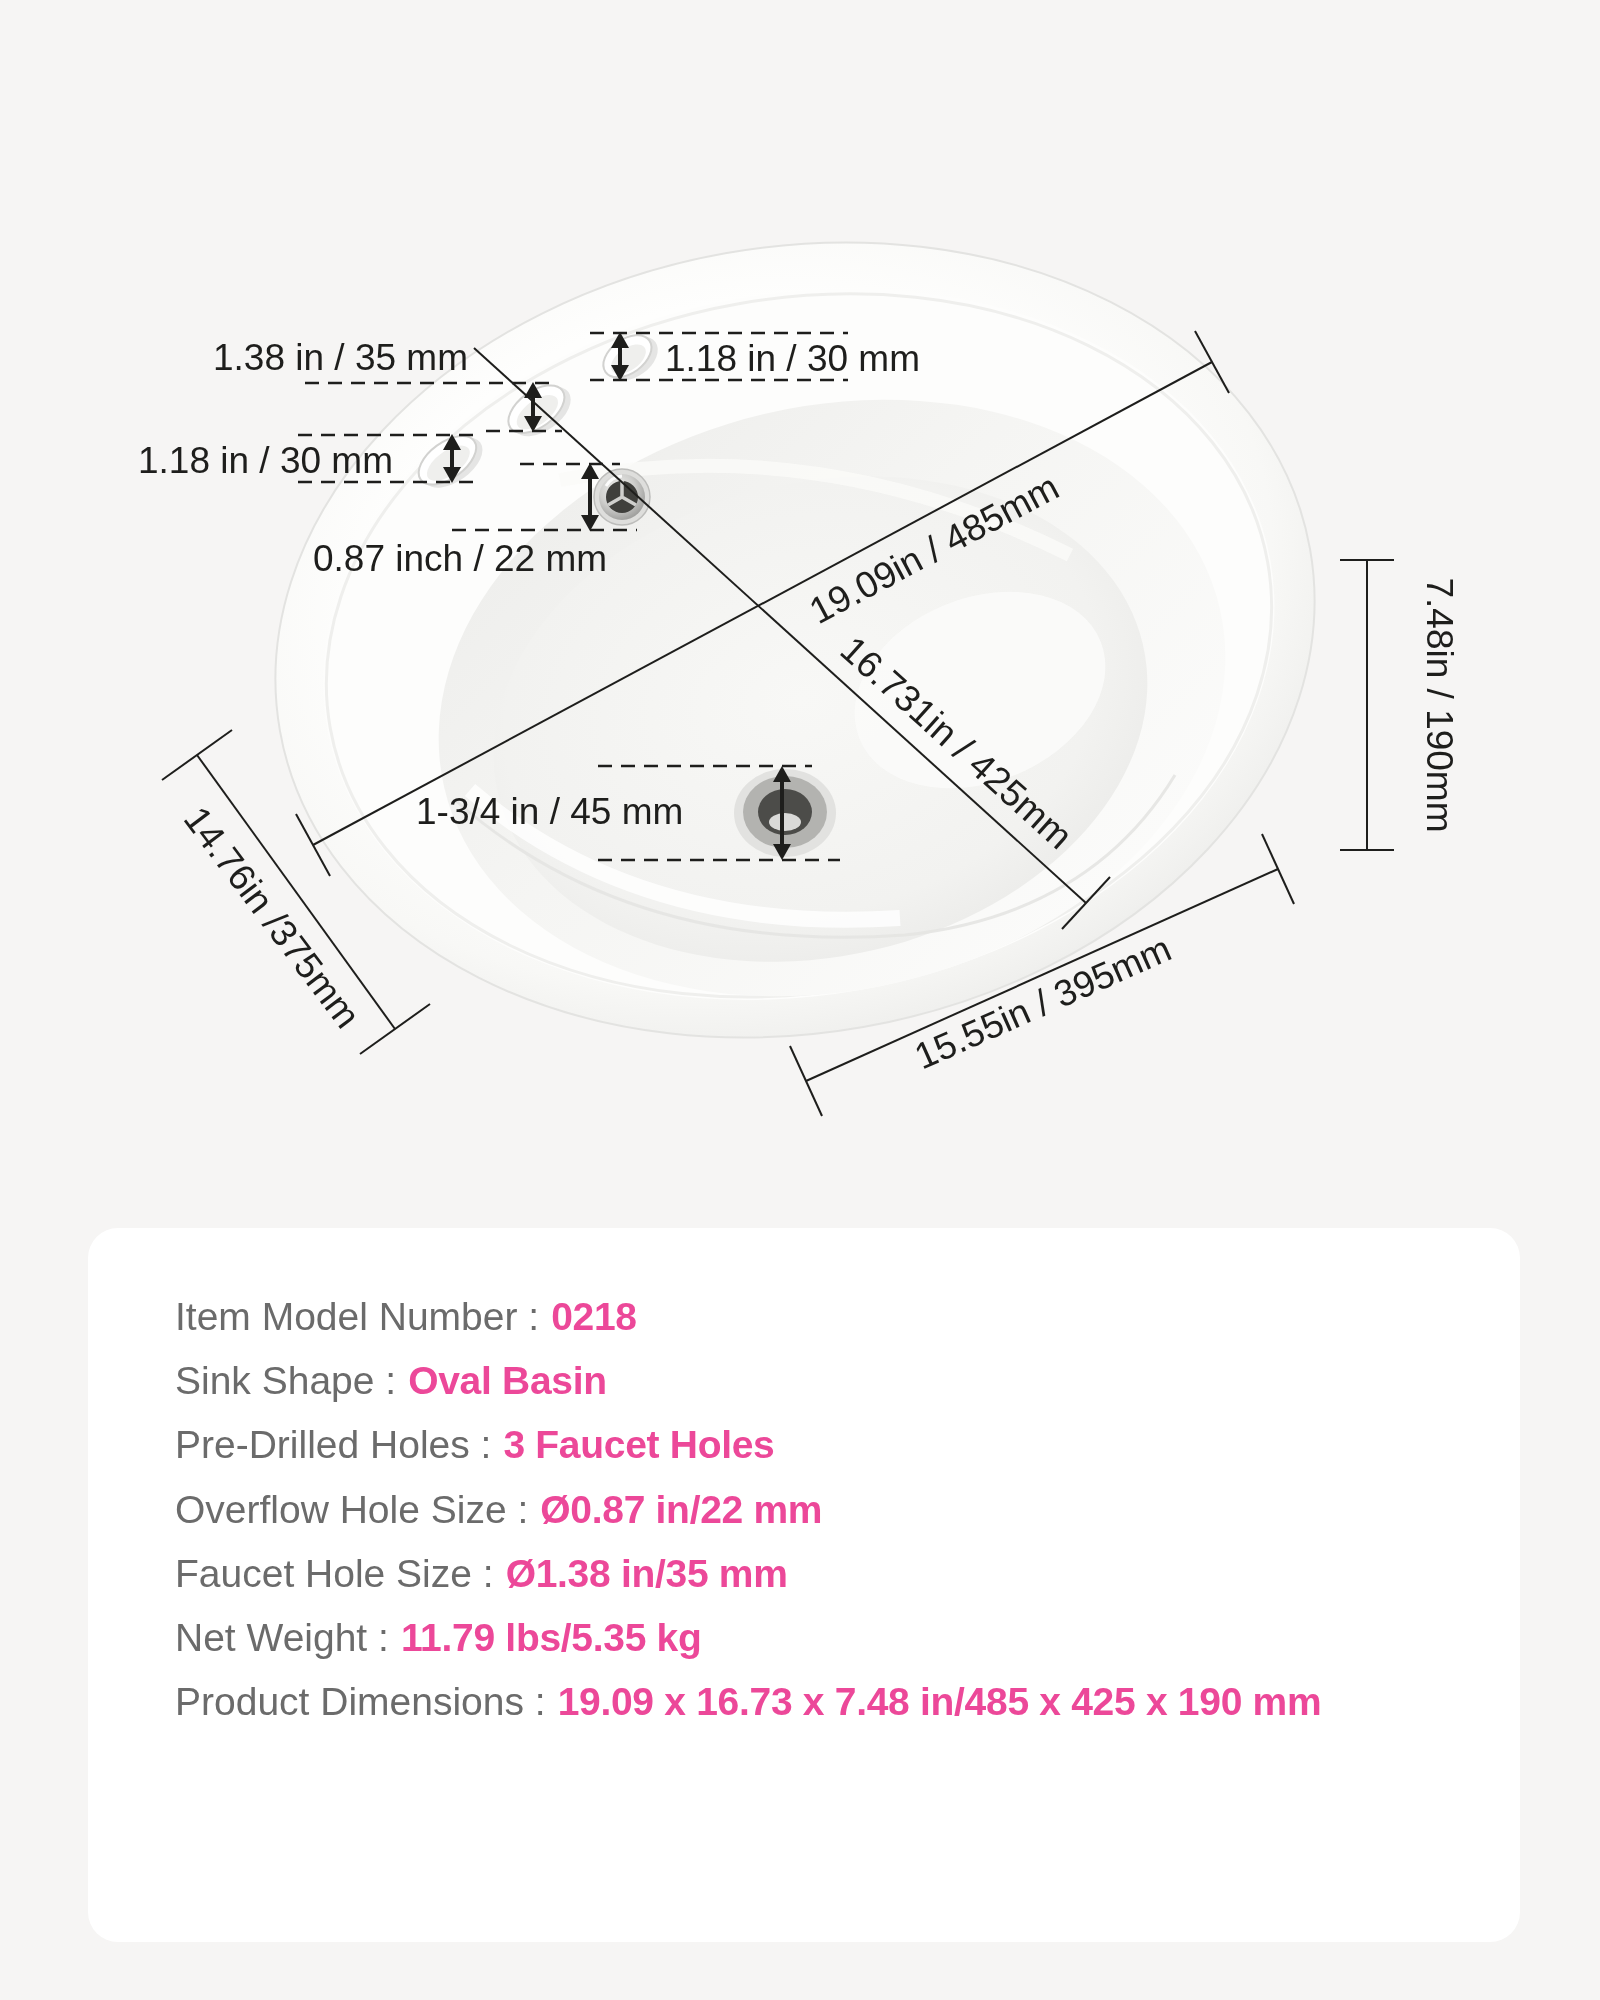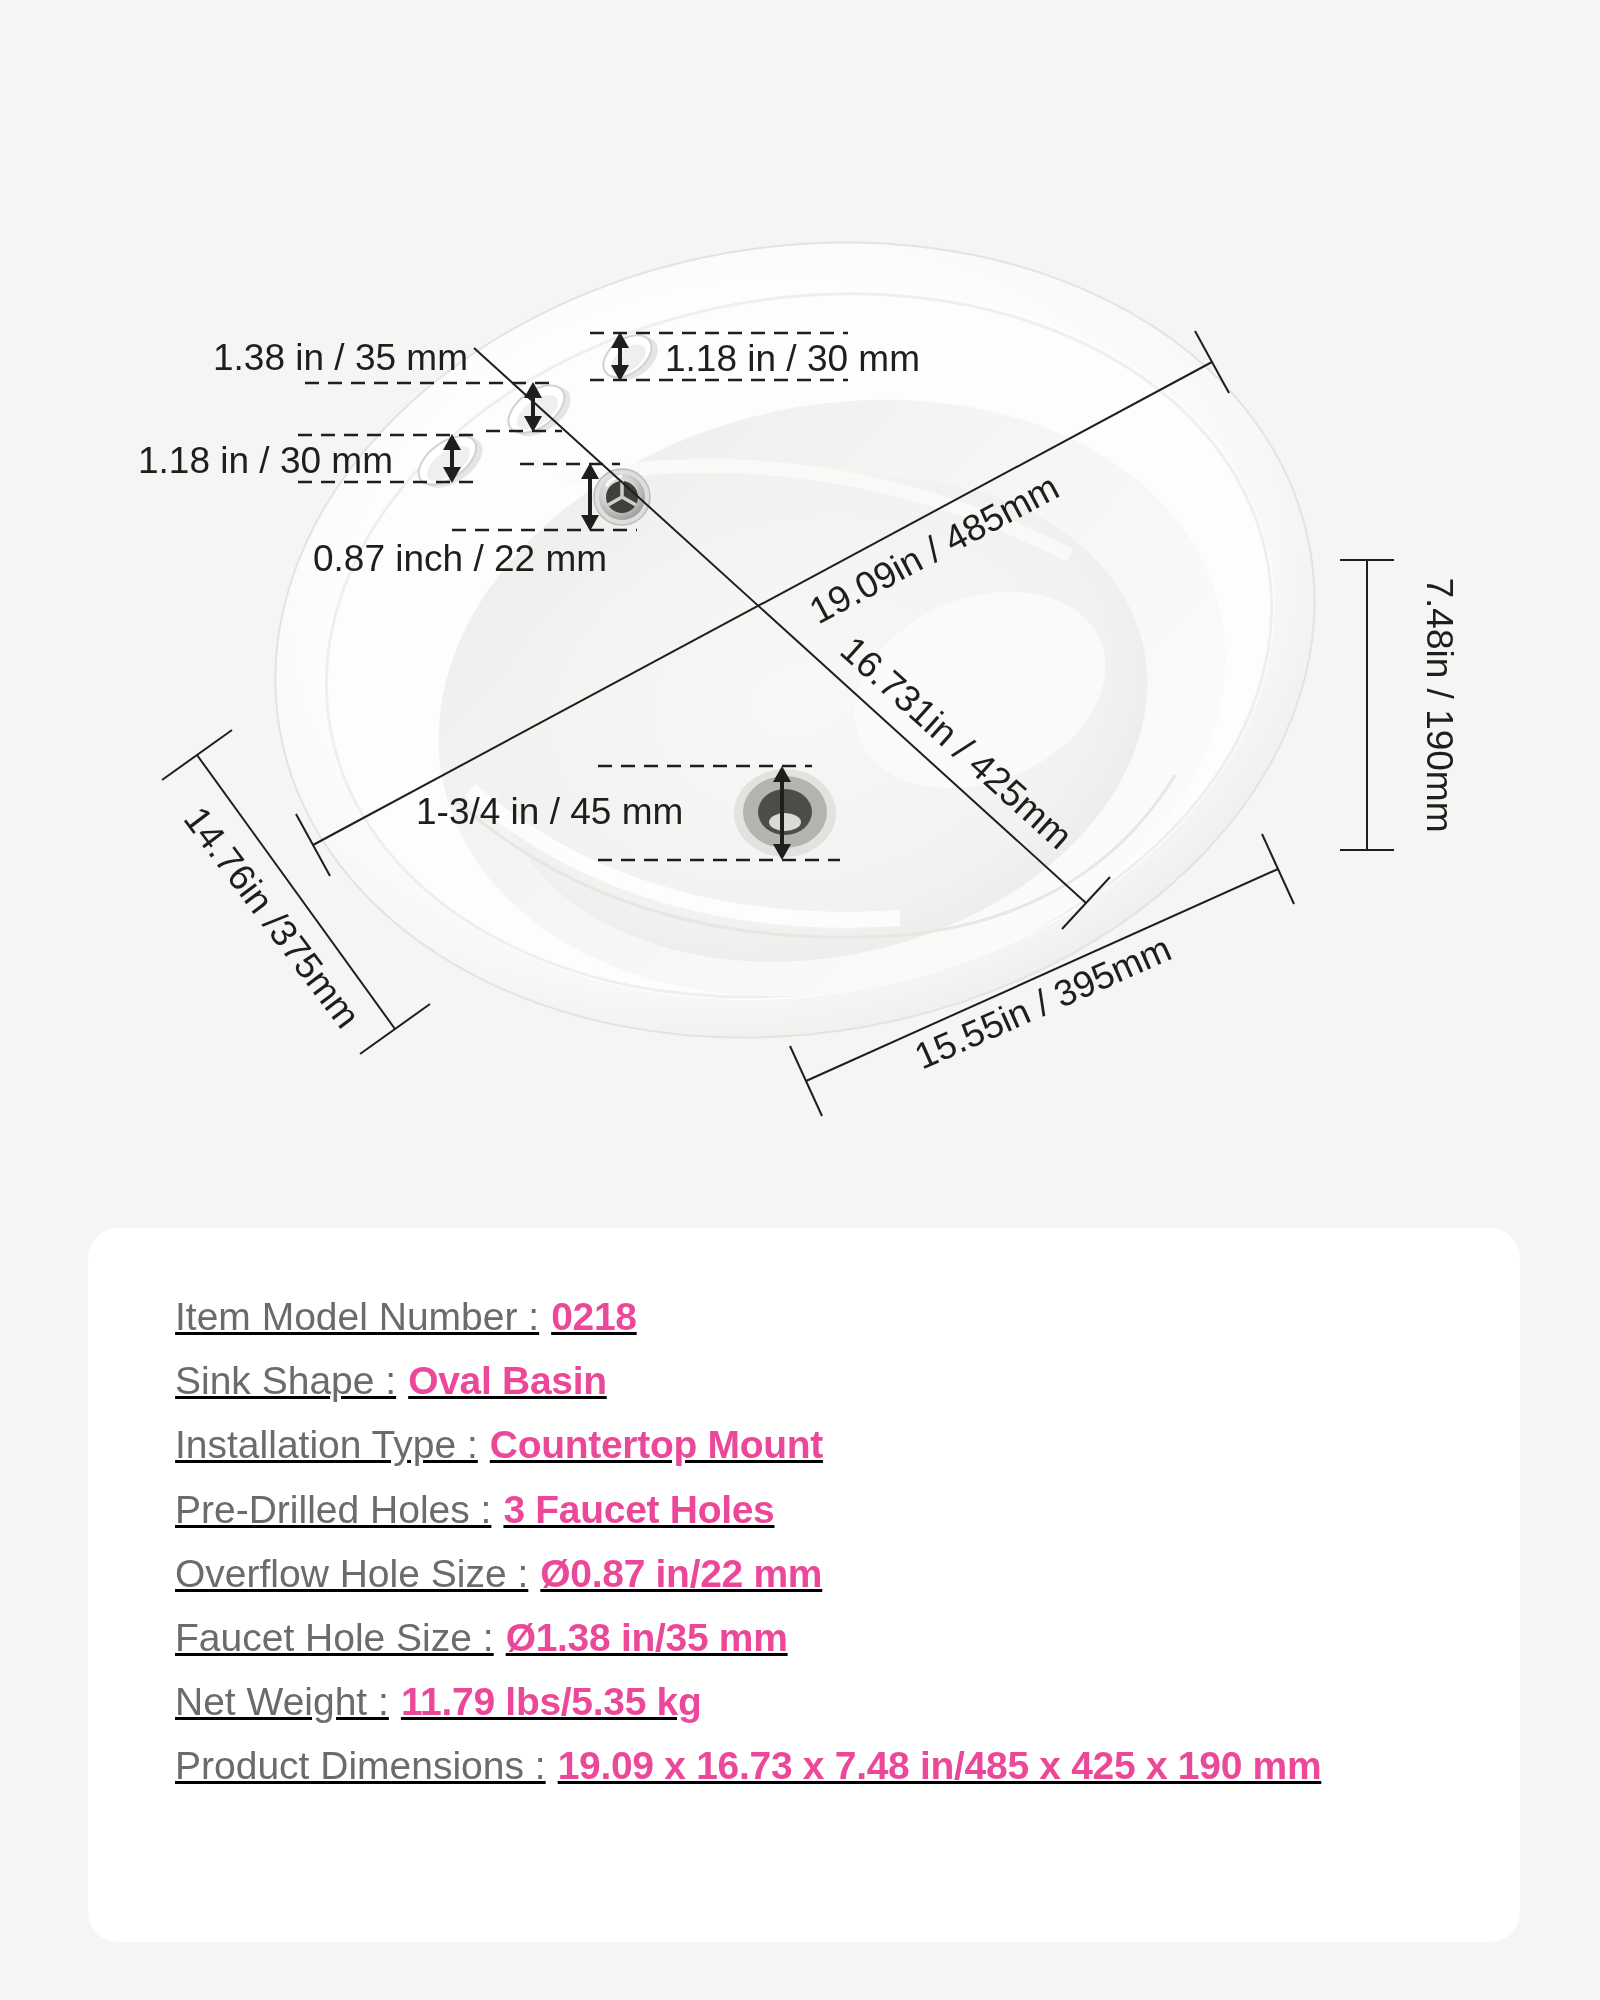--- a/index.html
+++ b/index.html
@@ -21,21 +21,20 @@
   .dim-tick{stroke:#1e1e1c;stroke-width:2;fill:none;}
   .dim-dash{stroke:#1e1e1c;stroke-width:2.4;fill:none;stroke-dasharray:14 9;}
   .dim-arrow-line{stroke:#1e1e1c;stroke-width:4;fill:none;}
   .dim-arrow-head{fill:#1e1e1c;stroke:none;}
   #spec-card{
     position:absolute;left:88px;top:1228px;
     width:1432px;height:714px;
     background:#ffffff;border-radius:30px;
     box-sizing:border-box;
     padding:57px 40px 0 87px;
-    text-decoration:underline;
   }
   .spec-row{
     height:64.2px;
     display:flex;align-items:center;
     font-size:39px;
     white-space:nowrap;
   }
   .spec-label{color:#6b6b6b;font-weight:400;}
   .spec-value{color:#ec4899;font-weight:700;margin-left:12px;letter-spacing:-0.3px;}
 </style>
@@ -211,24 +210,20 @@
     <div class="spec-list">
         <div class="spec-row">
           <span class="spec-label">Item Model Number : </span>
           <span class="spec-value">0218</span>
         </div>
         <div class="spec-row">
           <span class="spec-label">Sink Shape :</span>
           <span class="spec-value">Oval Basin</span>
         </div>
         <div class="spec-row">
-          <span class="spec-label">Installation Type :</span>
-          <span class="spec-value">Countertop Mount</span>
-        </div>
-        <div class="spec-row">
           <span class="spec-label">Pre-Drilled Holes :</span>
           <span class="spec-value">3 Faucet Holes</span>
         </div>
         <div class="spec-row">
           <span class="spec-label">Overflow Hole Size :</span>
           <span class="spec-value">Ø0.87 in/22 mm</span>
         </div>
         <div class="spec-row">
           <span class="spec-label">Faucet Hole Size :</span>
           <span class="spec-value">Ø1.38 in/35 mm</span>

